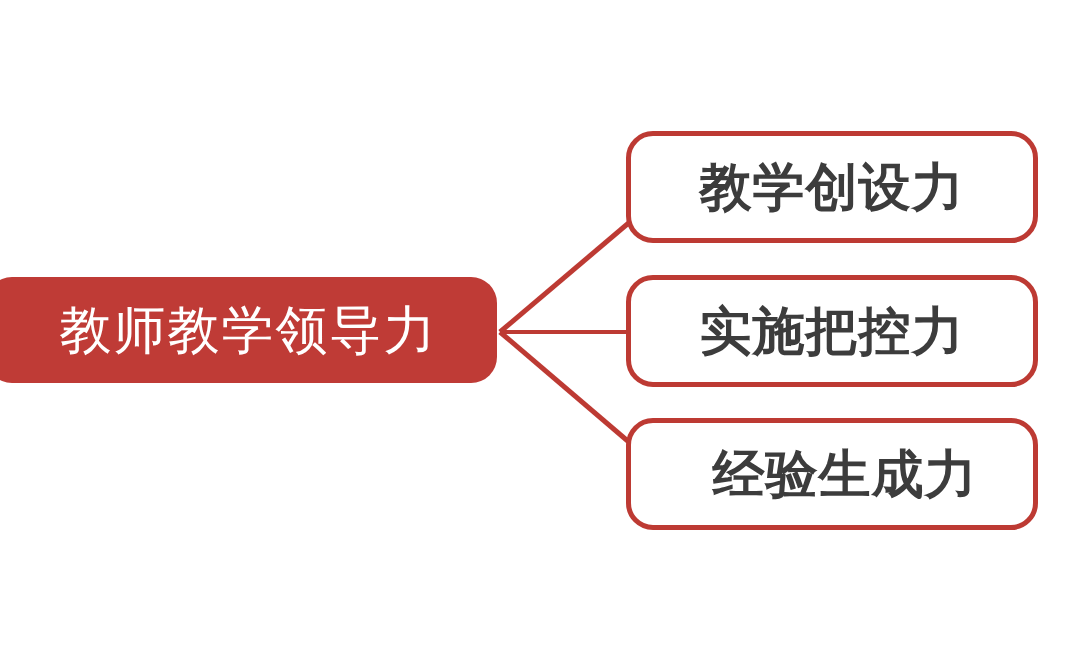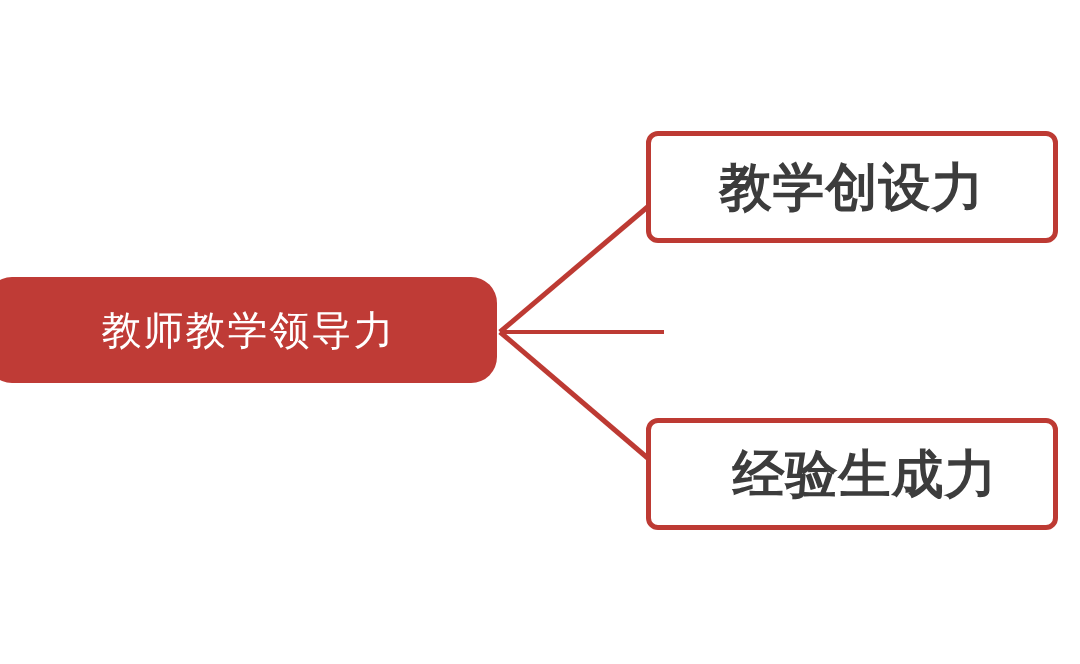--- a/index.html
+++ b/index.html
@@ -33,33 +33,33 @@
   .node-root {
     left: -14px;
     top: 277px;
     width: 511px;
     height: 106px;
     background: #bf3b36;
     border-radius: 26px;
   }
   .node-root .node-label {
     color: #ffffff;
-    font-size: 40px;
+    font-size: 52px;
     font-weight: 400;
     letter-spacing: 2px;
     line-height: 1;
     padding-left: 14px;
   }
   .node-branch {
-    left: 646px;
+    left: 626px;
     width: 412px;
     height: 112px;
     background: #ffffff;
     border: 5px solid #bd3a33;
-    border-radius: 12px;
+    border-radius: 27px;
   }
   .node-branch .node-label {
     color: #3c3c3c;
     font-size: 52px;
     font-weight: 700;
     letter-spacing: 1px;
     line-height: 1;
   }
   .branch-0 { top: 131px; }
   .branch-1 { top: 275px; }
@@ -77,18 +77,21 @@
   </svg>
 
   <div class="node node-root">
     <span class="node-label">教师教学领导力</span>
   </div>
 
   <div class="node node-branch branch-0">
     <span class="node-label">教学创设力</span>
   </div>
 
+  <div class="node node-branch branch-1">
+    <span class="node-label">实施把控力</span>
+  </div>
 
   <div class="node node-branch branch-2">
     <span class="node-label">经验生成力</span>
   </div>
 
 </div>
 
 </body></html>

